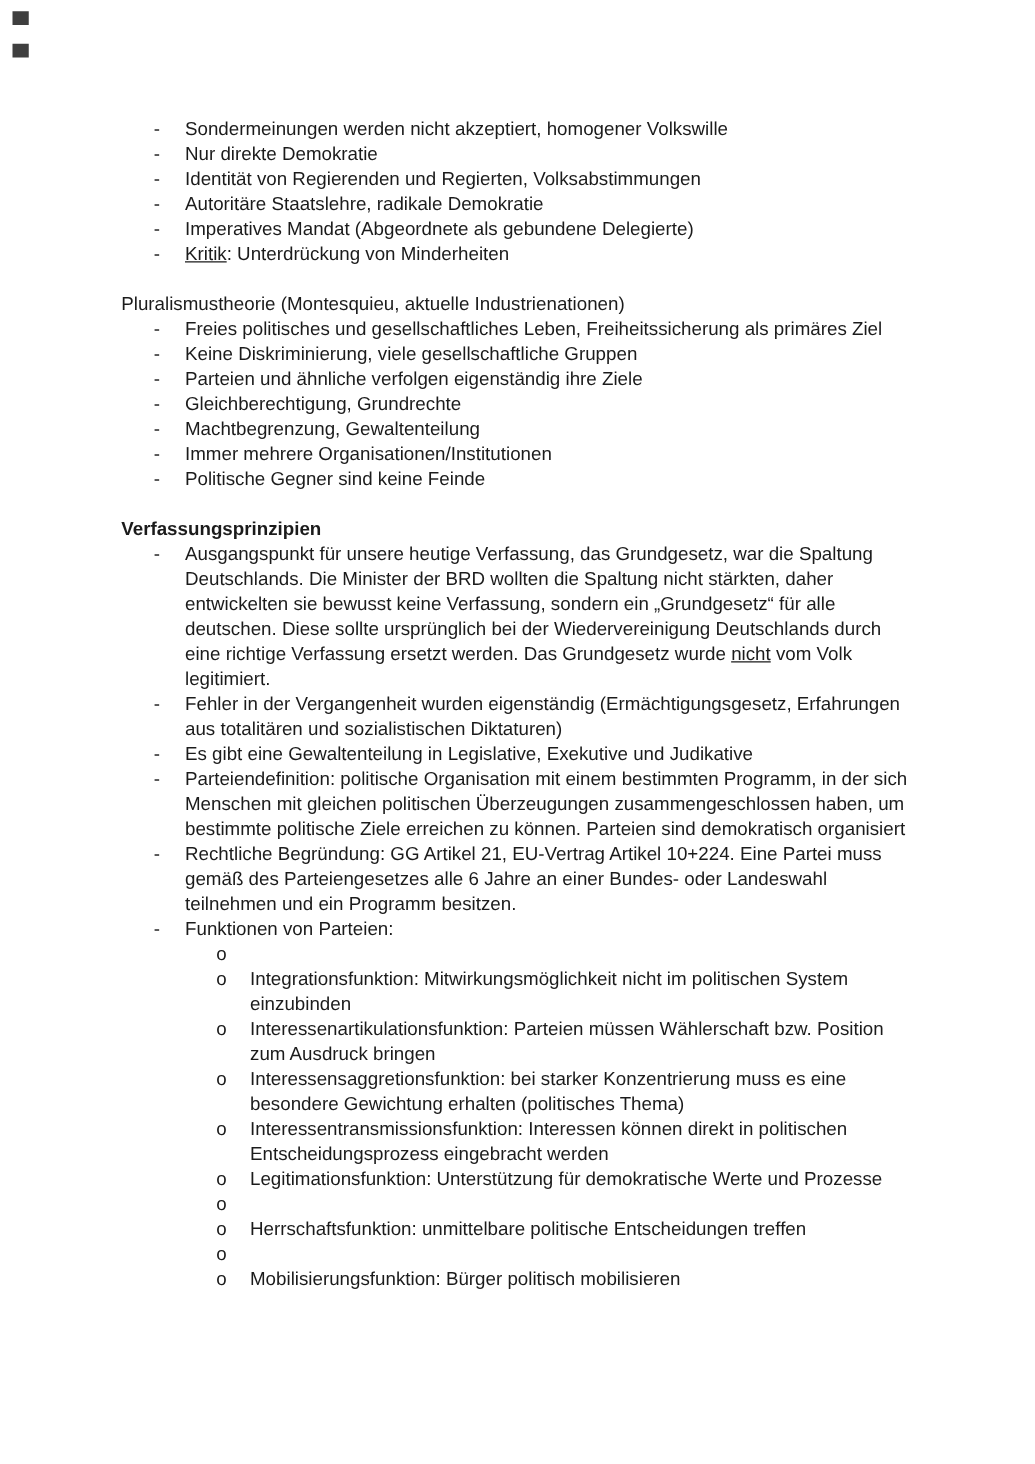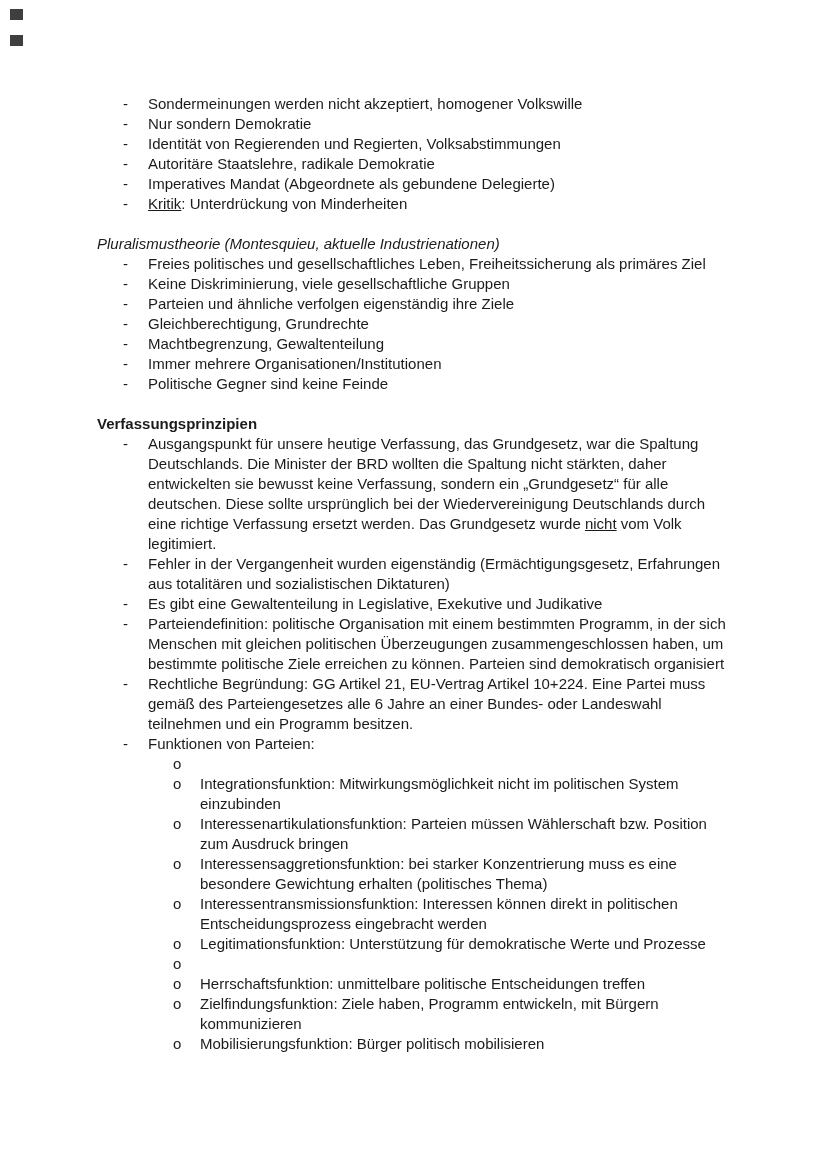--- a/index.html
+++ b/index.html
@@ -19,21 +19,21 @@
     left: 10px;
     width: 13px;
     height: 11px;
     background: #3f3f3f;
   }
   .cm1 { top: 9px; }
   .cm2 { top: 35px; }
   .content { padding: 94px 97px 40px 97px; }
   p { margin: 0; }
   .bold-heading { font-weight: bold; margin: 20px 0 0 0; }
-  .plain-heading { margin: 20px 0 0 0; font-style: italic; }
+  .plain-heading { margin: 20px 0 0 0; }
   .li { display: flex; padding-left: 26px; }
   .li > .bullet { flex: 0 0 25px; }
   .li2 { display: flex; padding-left: 76px; }
   .li2 > .bullet { flex: 0 0 27px; }
   .li-text { flex: 1 1 auto; }
   .u { text-decoration: underline; }
 </style>
 </head>
 <body>
 
@@ -44,21 +44,21 @@
 
   <div class="content">
 
     <div>
       <div class="li">
         <span class="bullet">-</span>
         <span class="li-text">Sondermeinungen werden nicht akzeptiert, homogener Volkswille</span>
       </div>
       <div class="li">
         <span class="bullet">-</span>
-        <span class="li-text">Nur sondern Demokratie</span>
+        <span class="li-text">Nur direkte Demokratie</span>
       </div>
       <div class="li">
         <span class="bullet">-</span>
         <span class="li-text">Identität von Regierenden und Regierten, Volksabstimmungen</span>
       </div>
       <div class="li">
         <span class="bullet">-</span>
         <span class="li-text">Autoritäre Staatslehre, radikale Demokratie</span>
       </div>
       <div class="li">
@@ -159,21 +159,20 @@
         </div>
         <div class="li2">
           <span class="bullet">o</span>
         </div>
         <div class="li2">
           <span class="bullet">o</span>
           <span class="li-text">Herrschaftsfunktion: unmittelbare politische Entscheidungen treffen</span>
         </div>
         <div class="li2">
           <span class="bullet">o</span>
-          <span class="li-text">Zielfindungsfunktion: Ziele haben, Programm entwickeln, mit Bürgern kommunizieren</span>
         </div>
         <div class="li2">
           <span class="bullet">o</span>
           <span class="li-text">Mobilisierungsfunktion: Bürger politisch mobilisieren</span>
         </div>
       </div>
     </div>
 
   </div>
 </div>

